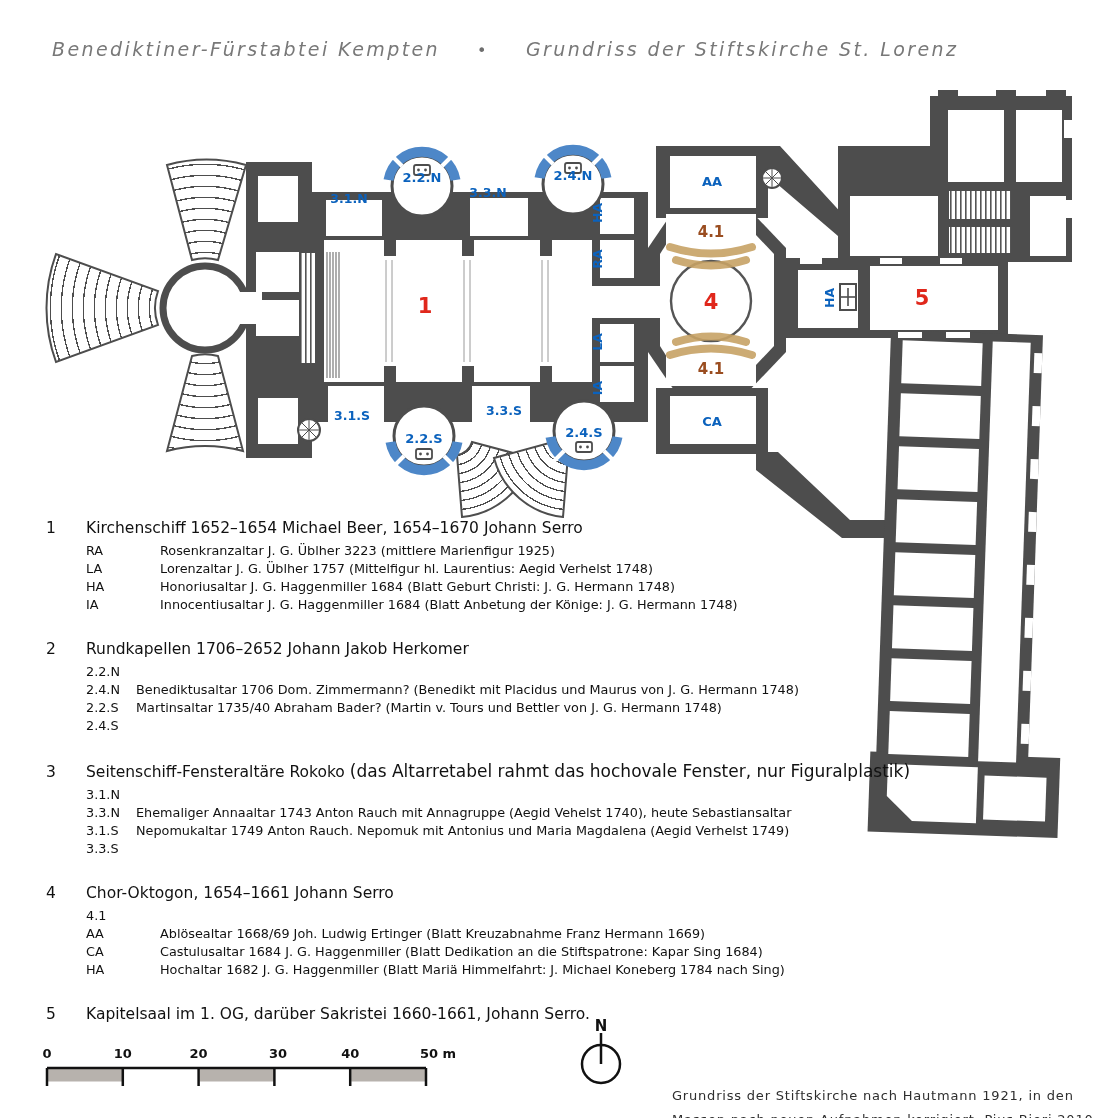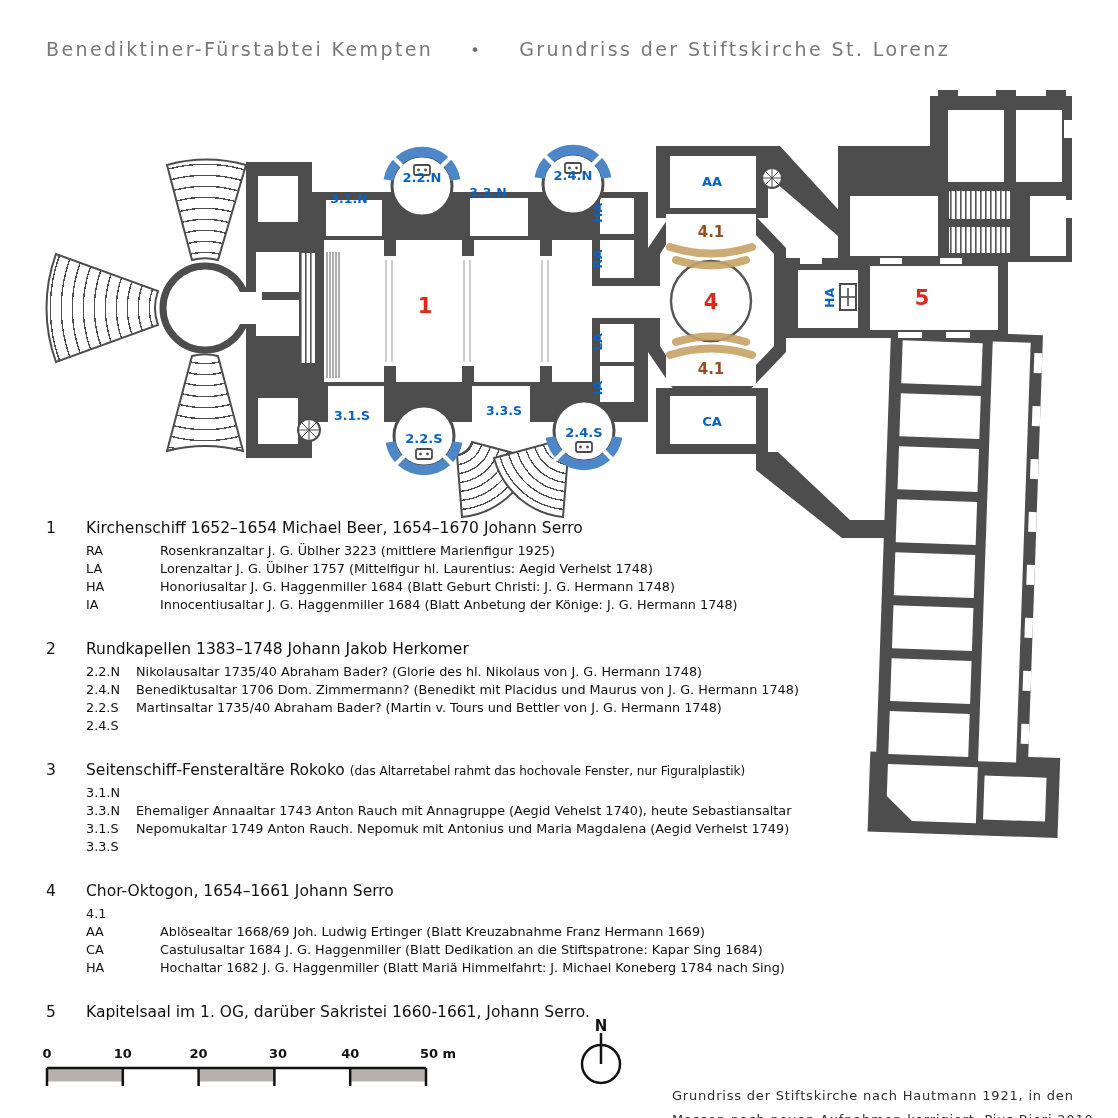--- a/index.html
+++ b/index.html
@@ -1,36 +1,36 @@
 <!DOCTYPE html>
 <html><head>
 <meta charset="utf-8">
 <style>
   html,body{margin:0;padding:0;background:#fff;}
   body{width:1118px;height:1118px;position:relative;overflow:hidden;
        font-family:"DejaVu Sans","Liberation Sans",sans-serif;color:#111;}
   
-  .page-header{position:absolute;left:46px;top:38px;width:1026px;display:flex;align-items:baseline;
-       gap:37px;font-size:19px;letter-spacing:2.4px;color:#787878;white-space:nowrap;}
+  .page-header{position:absolute;left:52px;top:38px;width:1026px;display:flex;align-items:baseline;
+       gap:37px;font-size:19px;letter-spacing:2.4px;color:#787878;white-space:nowrap;font-style:italic;}
   .page-header .sep{font-size:16px;color:#6e6e6e;}
   
   #plan-svg{position:absolute;left:0;top:0;}
   
   .plan-label{position:absolute;transform:translate(-50%,-50%);font-weight:bold;white-space:nowrap;line-height:1;}
   .pl-blue{color:#0b62bd;font-size:13px;}
   .pl-blue-sm{color:#0b62bd;font-size:12.5px;}
   .pl-vert{transform:translate(-50%,-50%) rotate(-90deg);}
   .pl-red{color:#e0271b;font-size:21px;}
   .pl-brown{color:#9a4d20;font-size:15px;}
   
   #legend{position:absolute;left:46px;top:519px;width:860px;}
   .lsec{margin-bottom:26px;}
   .lhead{font-size:15.5px;margin-bottom:5px;white-space:nowrap;}
   .lnum{display:inline-block;width:40px;}
-  .lnote{font-size:12px;}
+  .lnote{font-size:17px;}
   .lrow{display:flex;font-size:12.8px;line-height:18px;white-space:nowrap;}
   .lkey{flex:0 0 74px;margin-left:40px;}
   .narrow .lkey{flex:0 0 50px;}
   
   .scale-num{position:absolute;top:1046px;transform:translateX(-50%);font-weight:bold;font-size:13px;color:#111;white-space:nowrap;}
   .compass-n{position:absolute;left:601px;top:1026px;transform:translate(-50%,-50%);font-weight:bold;font-size:15px;color:#111;}
   .attribution{position:absolute;left:672px;top:1040px;font-size:13px;line-height:1.85;letter-spacing:0.8px;color:#2e2e2e;white-space:nowrap;margin-top:44px;}
 </style>
 </head>
 <body>
@@ -312,24 +312,23 @@
         <span class="lkey">HA</span>
         <span>Honoriusaltar J. G. Haggenmiller 1684 (Blatt Geburt Christi: J. G. Hermann 1748)</span>
       </div>
     <div class="lrow">
         <span class="lkey">IA</span>
         <span>Innocentiusaltar J. G. Haggenmiller 1684 (Blatt Anbetung der Könige: J. G. Hermann 1748)</span>
       </div>
   </div>
 
   <div class="lsec narrow">
-    <div class="lhead"><span class="lnum">2</span><span>Rundkapellen 1383–1748 Johann Jakob Herkomer</span></div>
+    <div class="lhead"><span class="lnum">2</span><span>Rundkapellen 1706–2652 Johann Jakob Herkomer</span></div>
     <div class="lrow">
         <span class="lkey">2.2.N</span>
-        <span>Nikolausaltar 1735/40 Abraham Bader? (Glorie des hl. Nikolaus von J. G. Hermann 1748)</span>
       </div>
     <div class="lrow">
         <span class="lkey">2.4.N</span>
         <span>Benediktusaltar 1706 Dom. Zimmermann?  (Benedikt mit Placidus und Maurus von J. G. Hermann 1748)</span>
       </div>
     <div class="lrow">
         <span class="lkey">2.2.S</span>
         <span>Martinsaltar 1735/40 Abraham Bader? (Martin v. Tours und Bettler von J. G. Hermann 1748)</span>
       </div>
     <div class="lrow">

